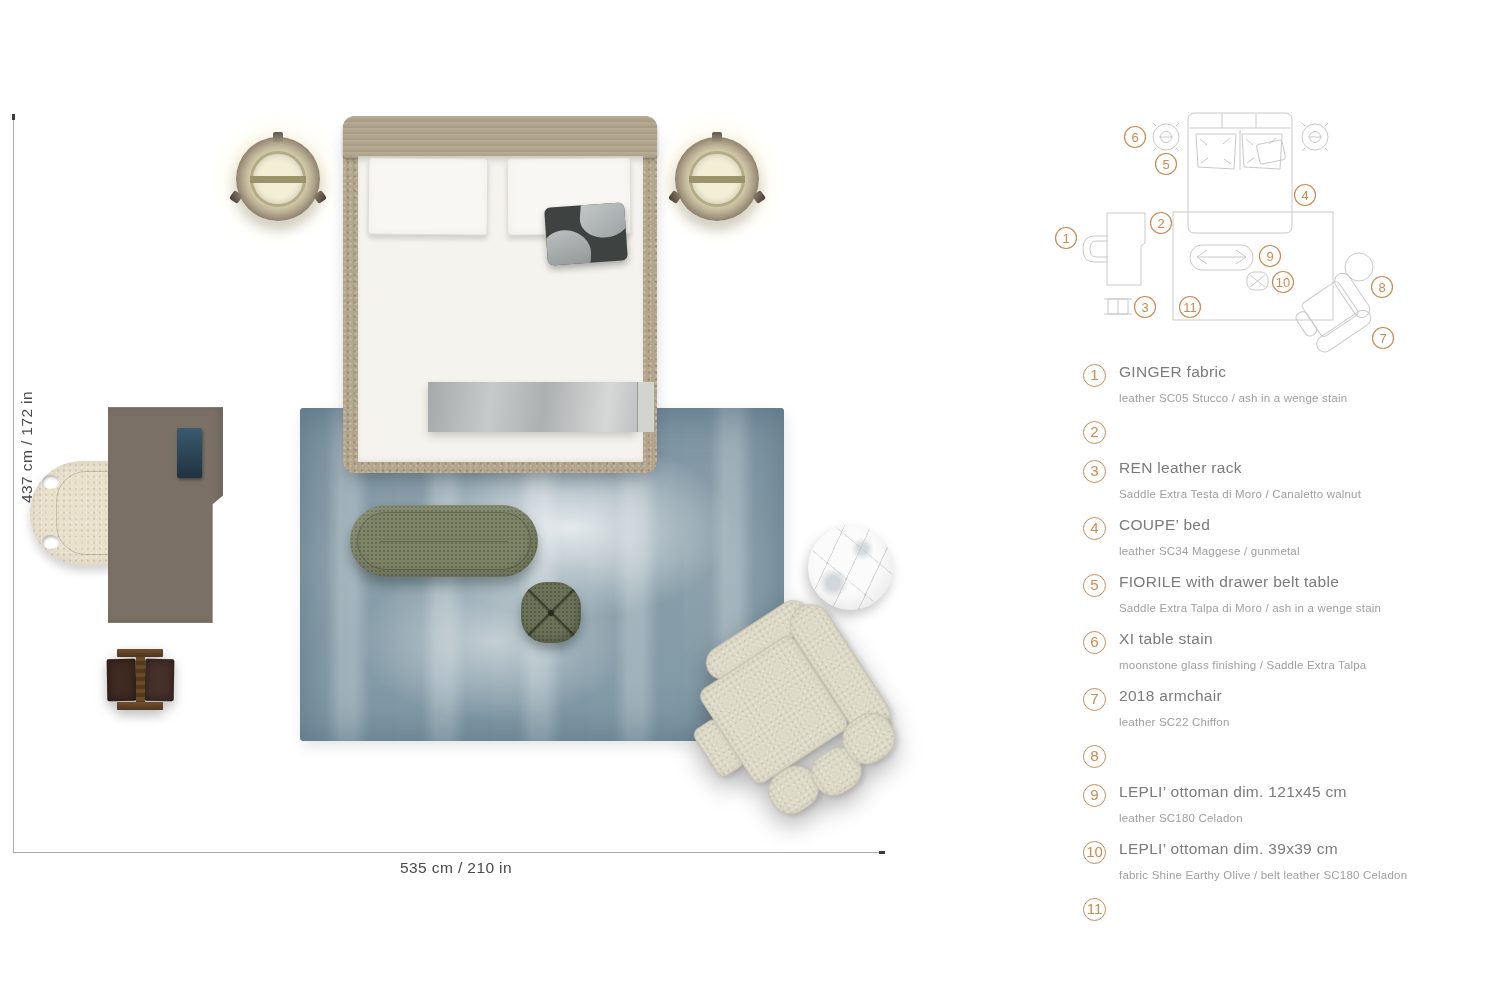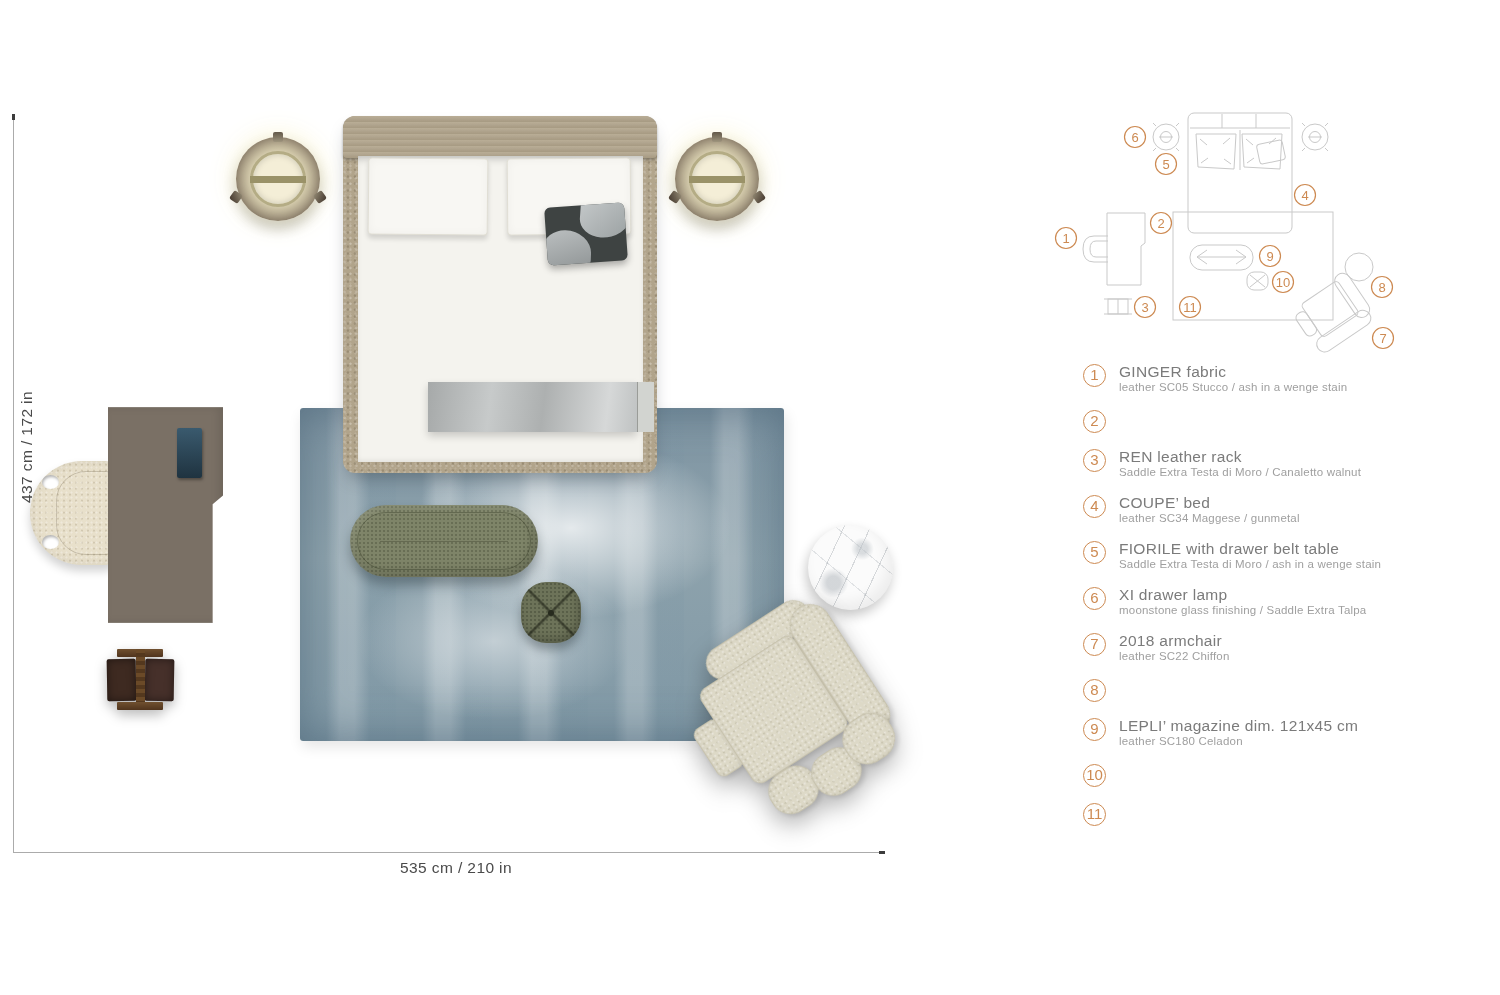--- a/index.html
+++ b/index.html
@@ -152,21 +152,21 @@
   .mini-plan .sketch{ stroke:var(--plan-stroke); fill:none; stroke-width:1; }
   .plan-badge-circle{ fill:#fff; stroke:var(--accent); stroke-width:1.2; }
   .plan-badge-num{ fill:var(--accent); font-size:13px; font-family:"Liberation Sans",sans-serif; }
 
   
   .legend{ position:absolute; left:1083px; top:363px; width:430px; display:flex; flex-direction:column; gap:15px; }
   .legend-row{ display:flex; gap:13px; align-items:flex-start; }
   .legend-badge{ flex:none; width:23px; height:23px; margin-top:1px; border:1.4px solid var(--accent); border-radius:50%;
         color:var(--accent); font-size:15px; line-height:20px; text-align:center; }
   .legend-title{ font-size:15.5px; color:#7b7b7b; letter-spacing:.3px; line-height:17px; }
-  .legend-sub{ font-size:11.5px; color:#9f9f9f; letter-spacing:.2px; margin-top:1px; line-height:13px; }
+  .legend-sub{ font-size:11.5px; color:#9f9f9f; letter-spacing:.2px; margin-top:12px; line-height:13px; }
 </style>
 </head>
 <body>
 
 <div class="canvas">
 
   <div>
 
     <div class="dim-line-v"></div>
     <div class="dim-line-h"></div>
@@ -361,47 +361,51 @@
         <span class="legend-badge">4</span>
         <div>
           <div class="legend-title">COUPE’ bed</div>
           <div class="legend-sub">leather SC34 Maggese / gunmetal</div>
         </div>
       </div>
       <div class="legend-row">
         <span class="legend-badge">5</span>
         <div>
           <div class="legend-title">FIORILE with drawer belt table</div>
-          <div class="legend-sub">Saddle Extra Testa di Moro / ash in a wenge stain</div>
+          <div class="legend-sub">Saddle Extra Talpa di Moro / ash in a wenge stain</div>
         </div>
       </div>
       <div class="legend-row">
         <span class="legend-badge">6</span>
         <div>
-          <div class="legend-title">XI drawer lamp</div>
+          <div class="legend-title">XI table stain</div>
           <div class="legend-sub">moonstone glass finishing / Saddle Extra Talpa</div>
         </div>
       </div>
       <div class="legend-row">
         <span class="legend-badge">7</span>
         <div>
           <div class="legend-title">2018 armchair</div>
           <div class="legend-sub">leather SC22 Chiffon</div>
         </div>
       </div>
       <div class="legend-row">
         <span class="legend-badge">8</span>
       </div>
       <div class="legend-row">
         <span class="legend-badge">9</span>
         <div>
-          <div class="legend-title">LEPLI’ magazine dim. 121x45 cm</div>
+          <div class="legend-title">LEPLI’ ottoman dim. 121x45 cm</div>
           <div class="legend-sub">leather SC180 Celadon</div>
         </div>
       </div>
       <div class="legend-row">
         <span class="legend-badge">10</span>
+        <div>
+          <div class="legend-title">LEPLI’ ottoman dim. 39x39 cm</div>
+          <div class="legend-sub">fabric Shine Earthy Olive / belt leather SC180 Celadon</div>
+        </div>
       </div>
       <div class="legend-row">
         <span class="legend-badge">11</span>
       </div>
     </div>
 </div>
 
 </body></html>

